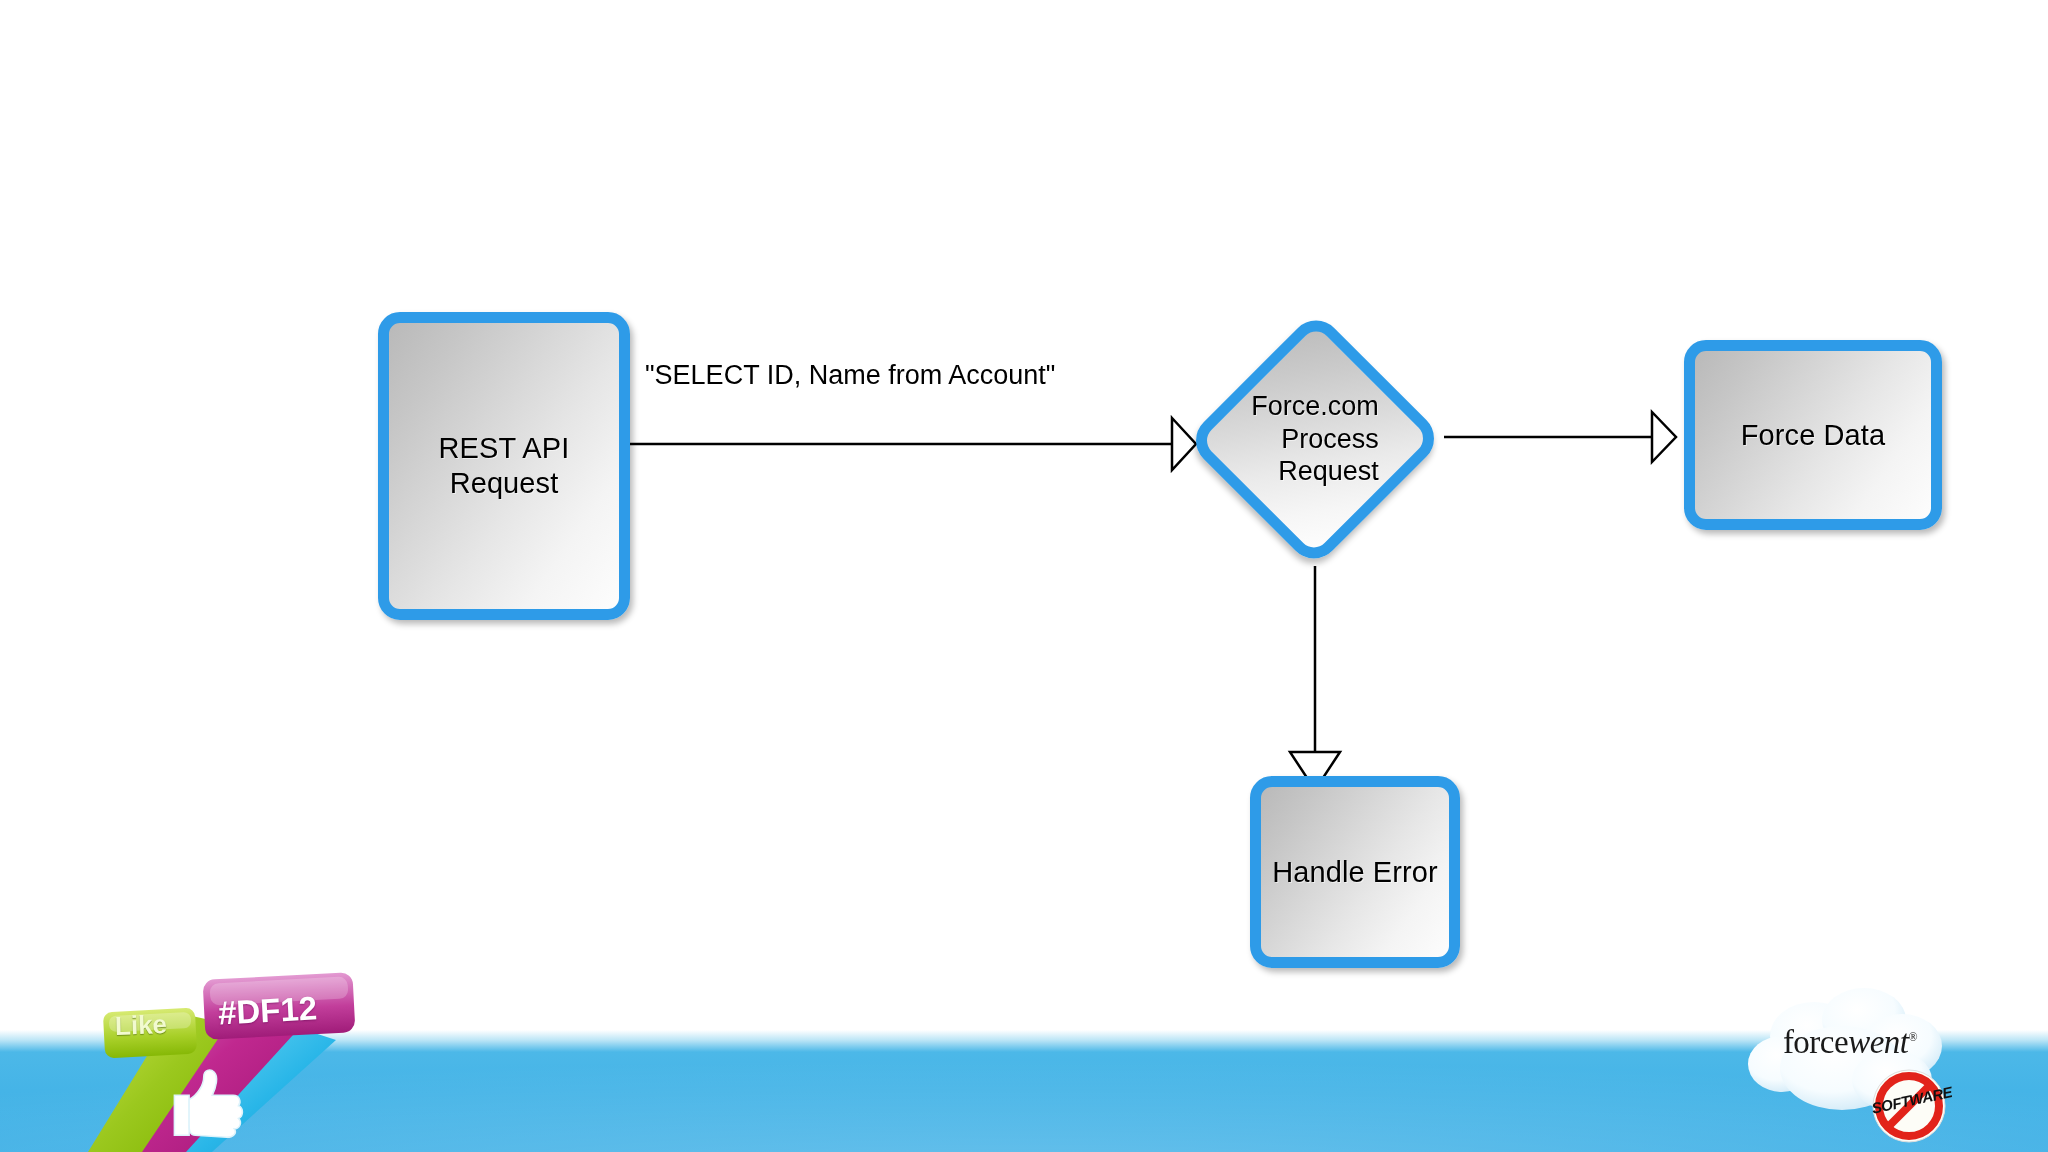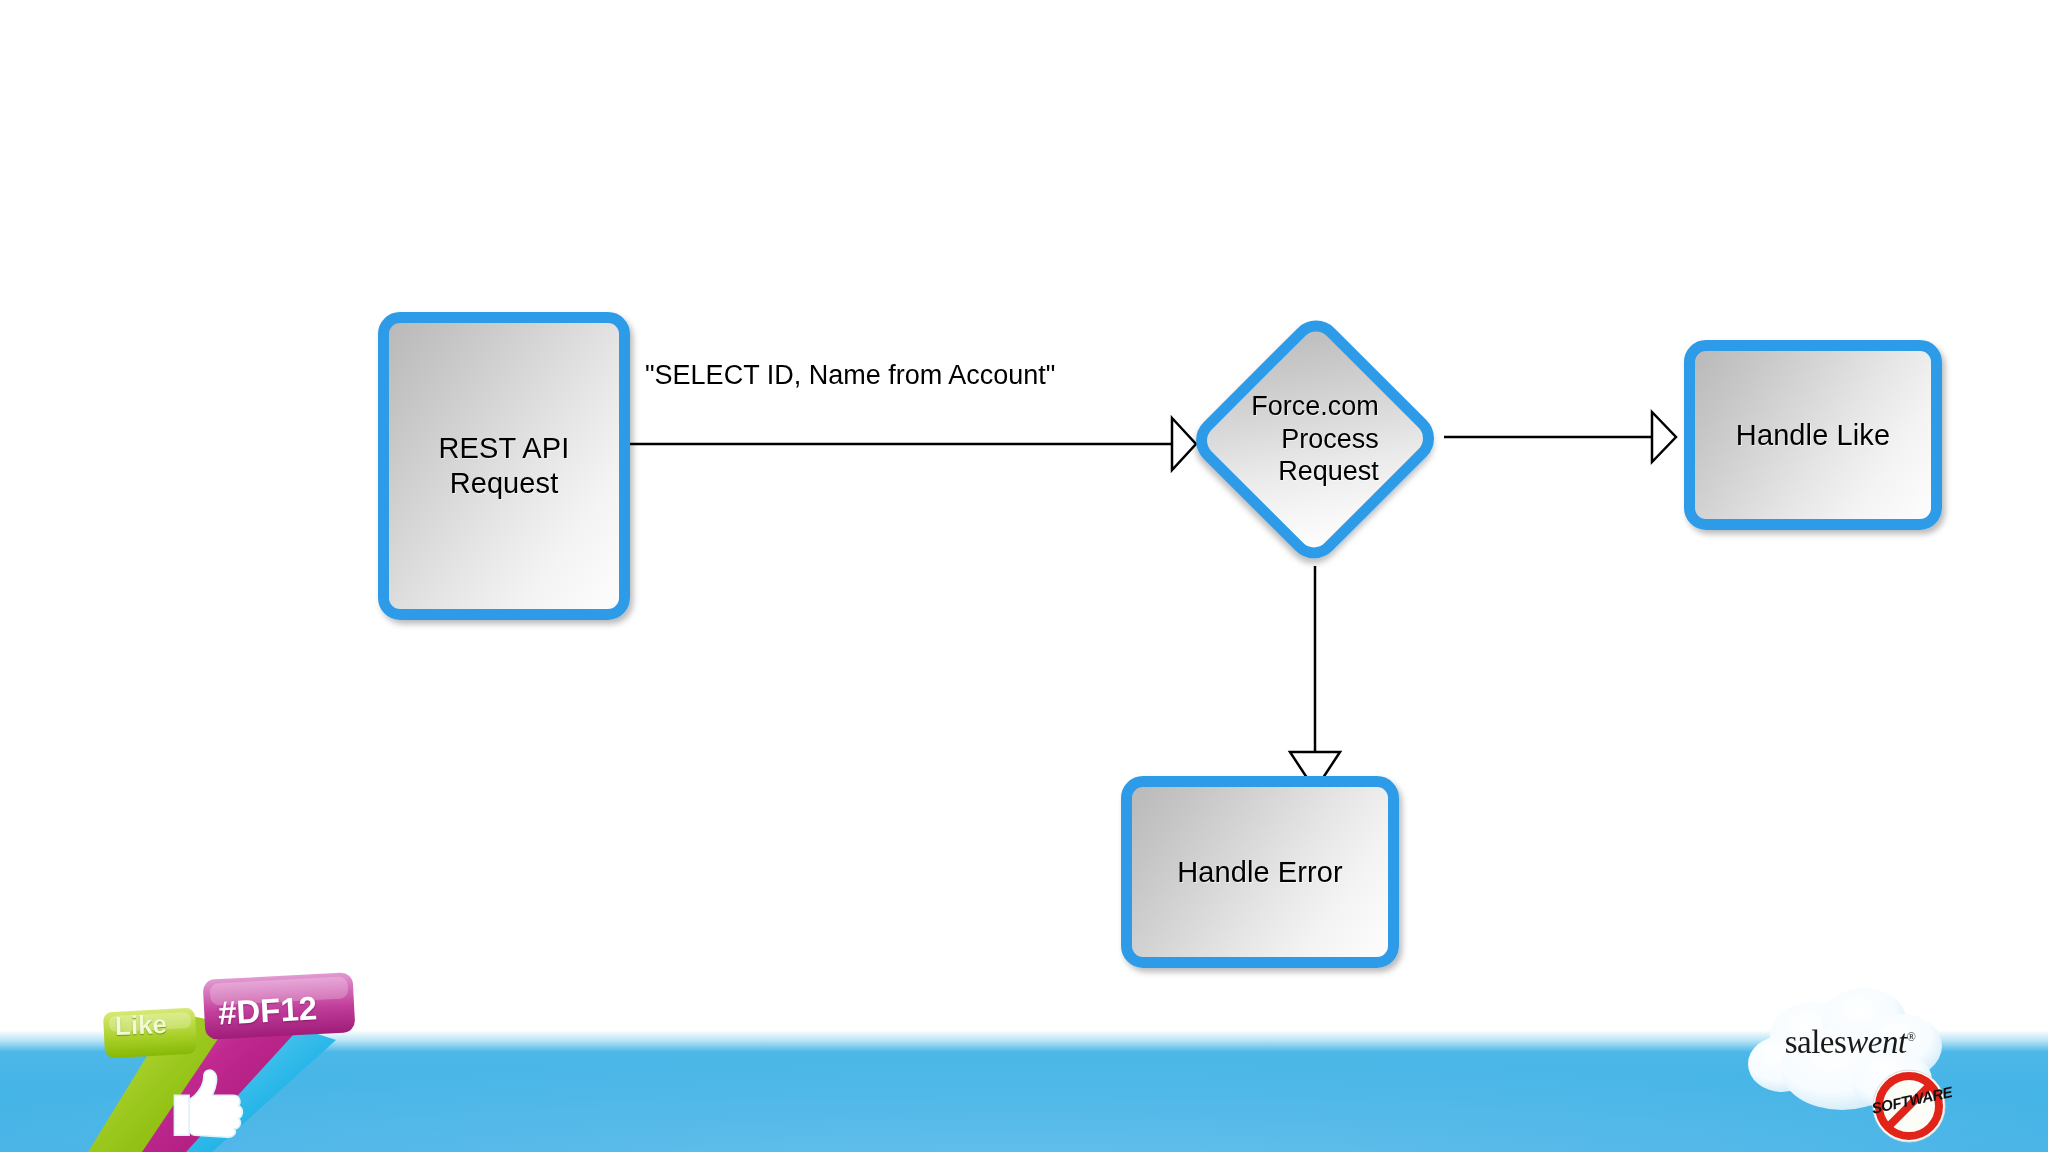--- a/index.html
+++ b/index.html
@@ -74,21 +74,21 @@
     color: #000000;
     font-size: 29px;
     line-height: 1.2;
     letter-spacing: 0.1px;
     text-shadow: 1px 1px 0 rgba(255,255,255,0.55);
   }
   .node .node-label { padding: 0 6px; white-space: pre-line; }
 
   #node-rest-api   { left: 378px;  top: 312px;  width: 252px;  height: 308px; }
   #node-handle-data{ left: 1684px; top: 340px;  width: 258px;  height: 190px; }
-  #node-handle-error{left: 1121px; top: 776px;  width: 278px;  height: 192px; }
+  #node-handle-error{left: 1250px; top: 776px;  width: 210px;  height: 192px; }
 
   
   #node-process {
     position: absolute;
     left: 1186px;
     top: 308px;
     width: 258px;
     height: 262px;
   }
   #node-process .diamond-shape {
@@ -250,21 +250,21 @@
   </div>
 
   <div id="node-process">
     <div class="diamond-shape"></div>
     <div class="diamond-label">Force.com
 Process
 Request</div>
   </div>
 
   <div class="node" id="node-handle-data">
-    <span class="node-label">Handle Like</span>
+    <span class="node-label">Force Data</span>
   </div>
 
   <div class="node" id="node-handle-error">
     <span class="node-label">Handle Error</span>
   </div>
 
   <div class="edge-label" id="edge-label-query">"SELECT ID, Name from Account"</div>
 
 
   <div class="bottom-band"></div>
@@ -340,21 +340,21 @@
         <ellipse cx="72" cy="52" rx="44" ry="34" fill="url(#gCloud)"></ellipse>
         <ellipse cx="122" cy="36" rx="42" ry="32" fill="url(#gCloud)"></ellipse>
         <ellipse cx="160" cy="62" rx="40" ry="32" fill="url(#gCloud)"></ellipse>
         <ellipse cx="40" cy="80" rx="34" ry="28" fill="url(#gCloud)"></ellipse>
         <ellipse cx="100" cy="84" rx="62" ry="42" fill="url(#gCloud)"></ellipse>
         <ellipse cx="150" cy="96" rx="40" ry="30" fill="url(#gCloud)"></ellipse>
       </g>
     </svg>
   </div>
   <div id="sf-wordmark">
-    <span>sales</span><i>went</i><sup>®</sup>
+    <span>force</span><i>went</i><sup>®</sup>
   </div>
 
   <div id="no-software-badge">
     <svg width="76" height="76" viewBox="0 0 76 76">
       <circle cx="38" cy="38" r="36" fill="#fdfdf7" stroke="#dedede" stroke-width="1"></circle>
       <circle cx="38" cy="38" r="30" fill="none" stroke="#e2231a" stroke-width="8"></circle>
       <line x1="17" y1="59" x2="59" y2="17" stroke="#e2231a" stroke-width="8"></line>
     </svg>
   </div>
   <div id="no-software-text">SOFTWARE</div>

